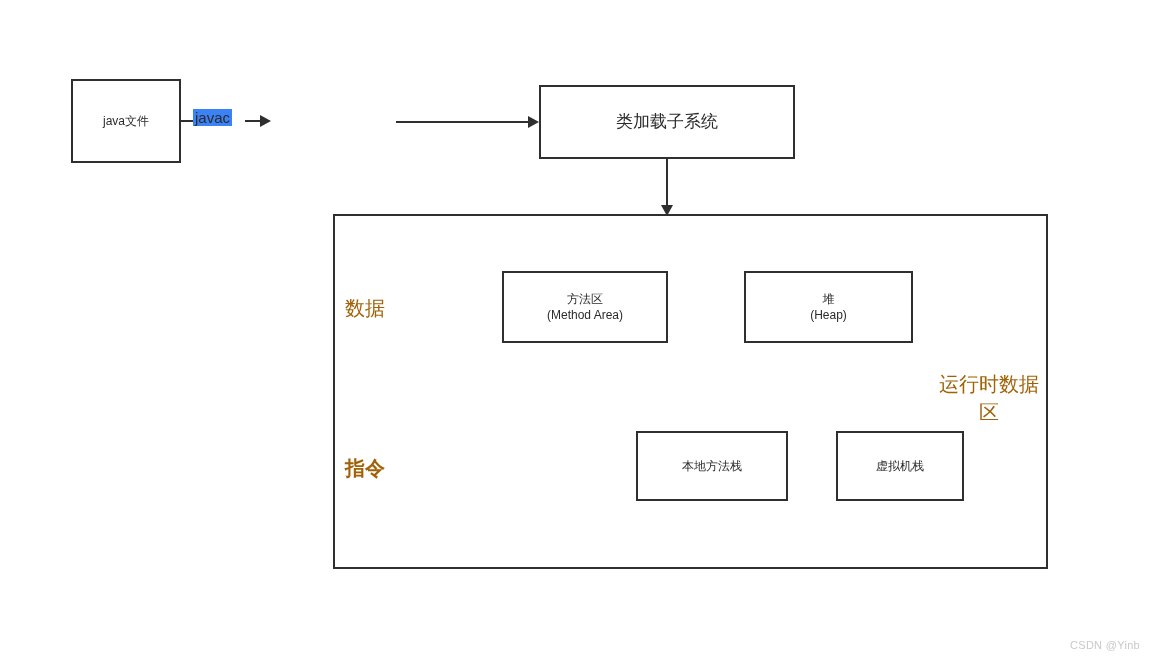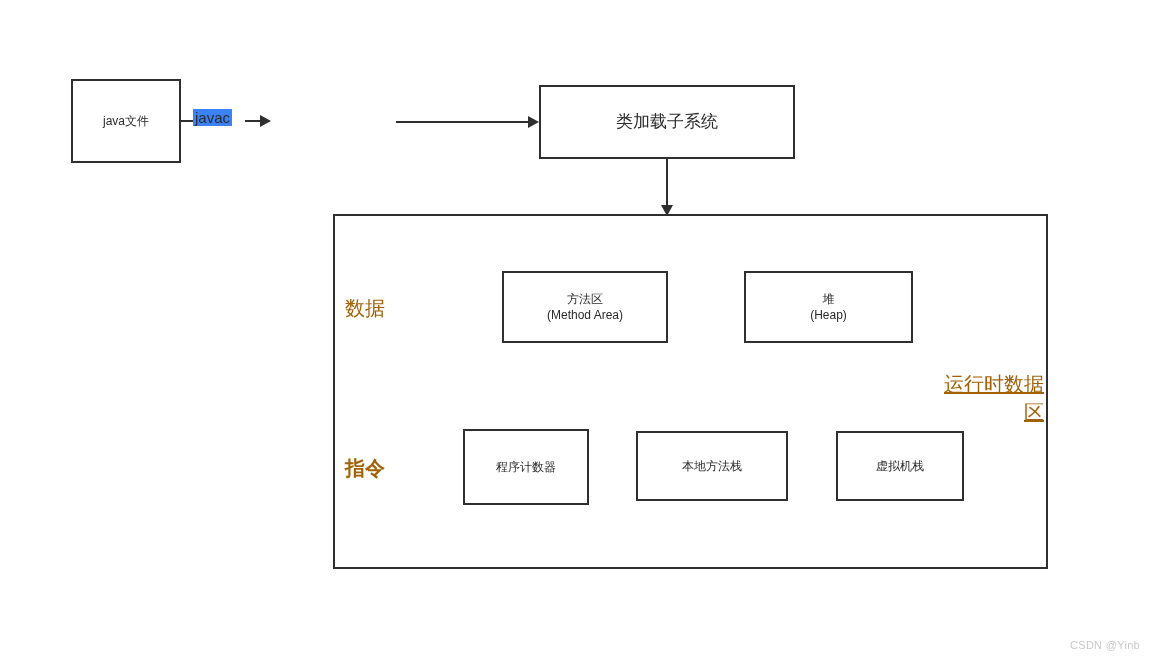--- a/index.html
+++ b/index.html
@@ -70,22 +70,21 @@
     line-height: 1.4;
     z-index: 3;
     white-space: pre-line;
   }
   #label-row-data        { left: 345px; top: 294px; }
   #label-row-instruction { left: 345px; top: 454px; font-weight: bold; }
   #label-runtime-data-area {
     left: 934px;
     top: 370px;
     width: 110px;
-    text-align: right;
-    text-decoration: underline;
+    text-align: center;
   }
 
   
   .line {
     position: absolute;
     background: #2f2f2f;
     z-index: 2;
   }
   .h-line { height: 2px; }
   .v-line { width: 2px; }
@@ -177,23 +176,20 @@
 
   <div class="node" id="box-method-area">
     <span class="node-label">方法区
 (Method Area)</span>
   </div>
   <div class="node" id="box-heap">
     <span class="node-label">堆
 (Heap)</span>
   </div>
 
-  <div class="node" id="box-pc-register">
-    <span class="node-label">程序计数器</span>
-  </div>
   <div class="node" id="box-native-stack">
     <span class="node-label">本地方法栈</span>
   </div>
   <div class="node" id="box-vm-stack">
     <span class="node-label">虚拟机栈</span>
   </div>
 
   <div id="watermark">CSDN @Yinb</div>
 
 </div>

